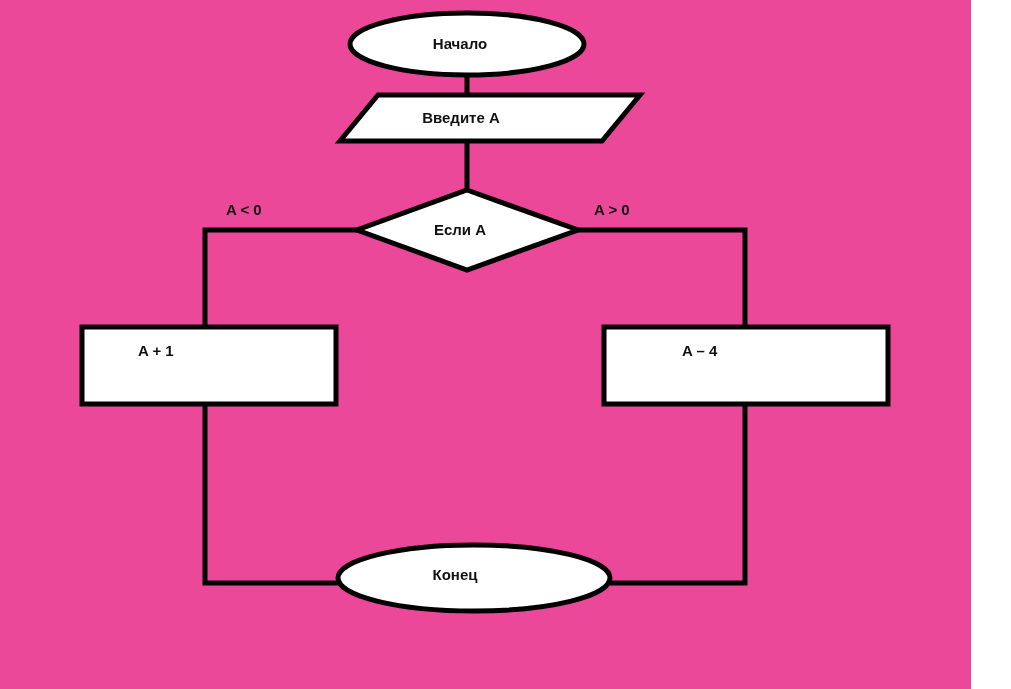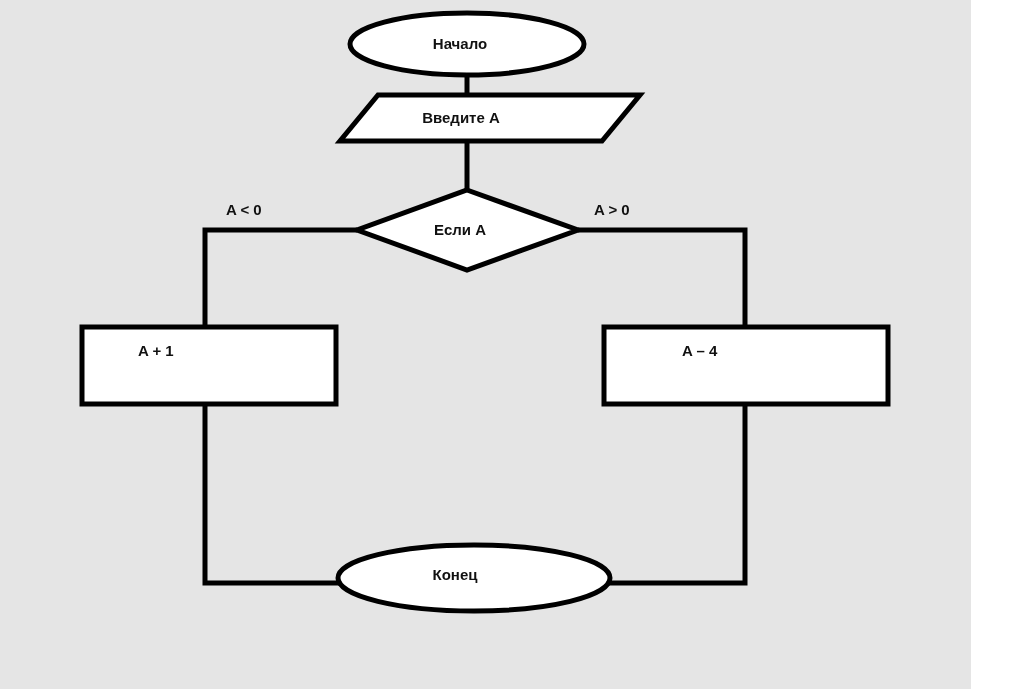--- a/index.html
+++ b/index.html
@@ -8,21 +8,21 @@
     padding: 0;
     background: #ffffff;
   }
   body {
     font-family: "Liberation Sans", sans-serif;
   }
   #canvas {
     position: relative;
     width: 971px;
     height: 689px;
-    background: #e5e5e5;
+    background: #ec4899;
     overflow: hidden;
   }
   #flow-svg {
     position: absolute;
     left: 0;
     top: 0;
     width: 1011px;
     height: 689px;
   }
   .shape-stroke {

